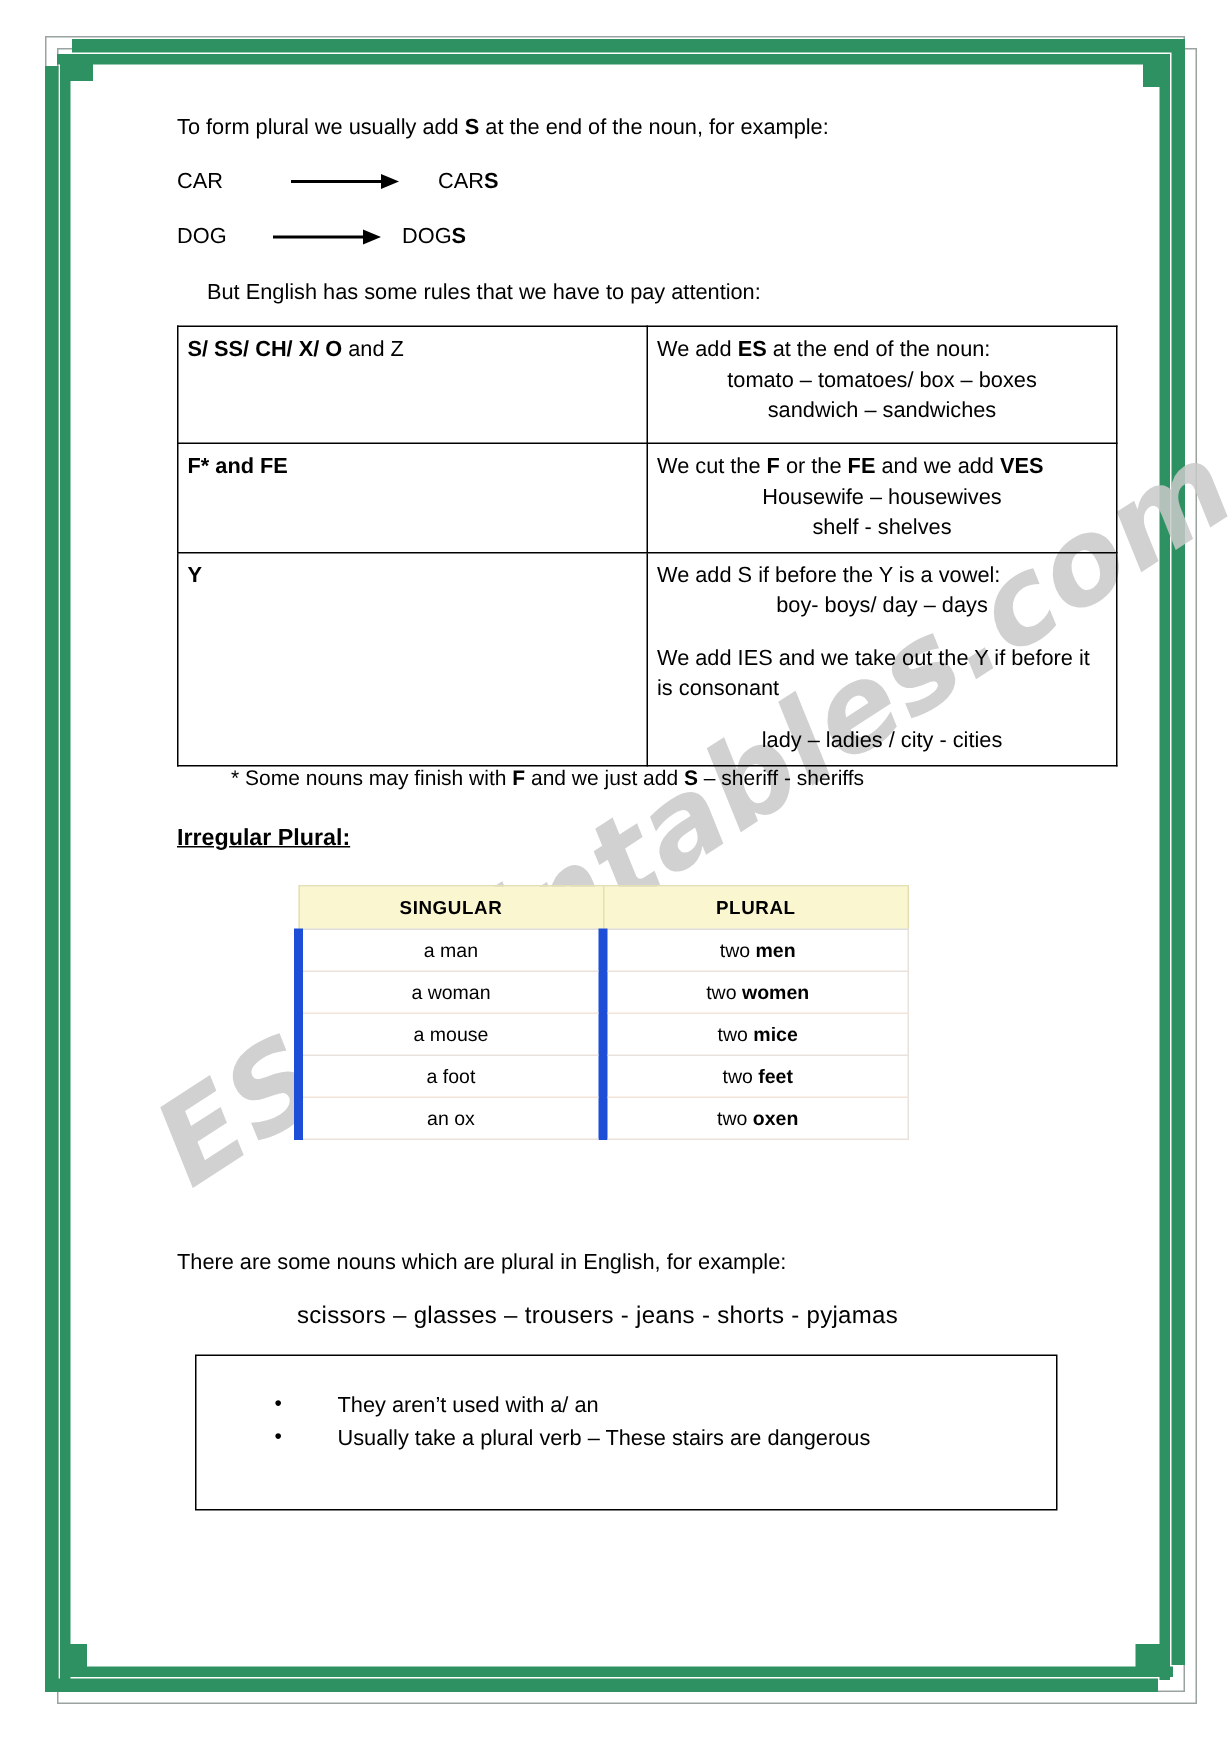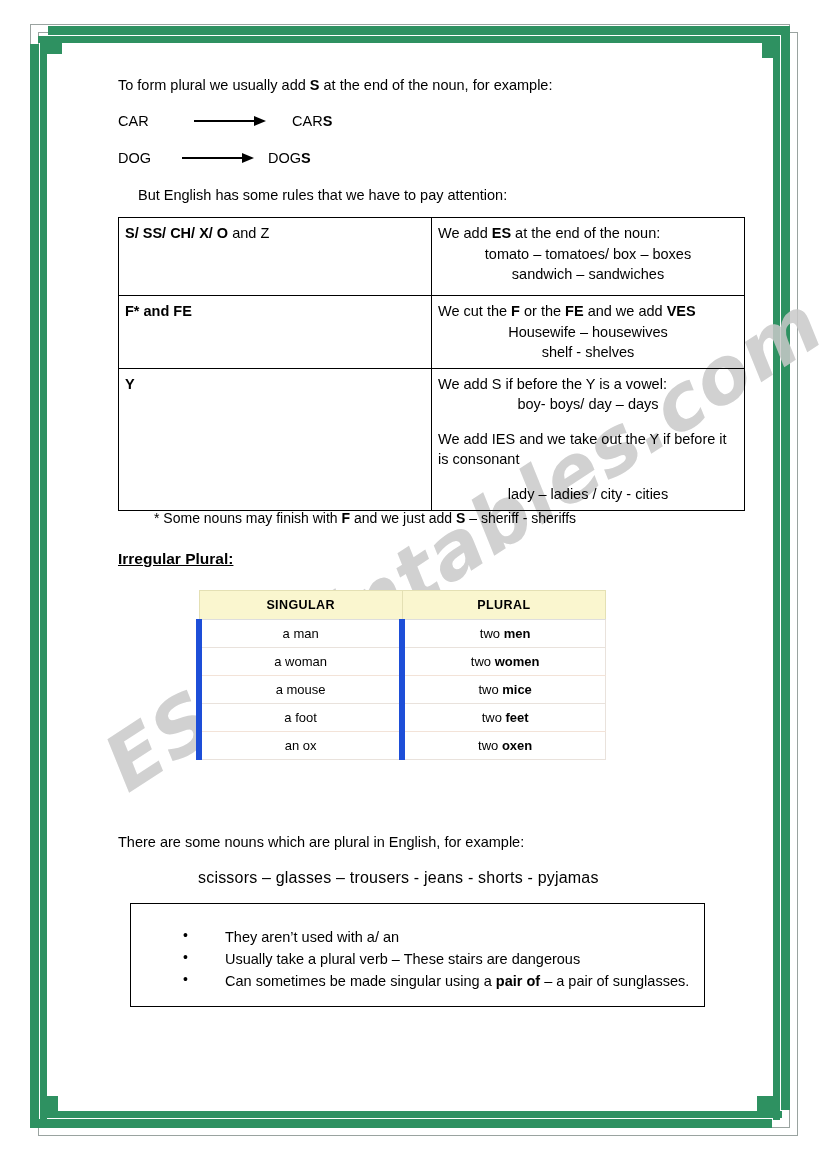--- a/index.html
+++ b/index.html
@@ -361,17 +361,16 @@
     </table>
   </div>
 
   <div class="para plural-lead">There are some nouns which are plural in English, for example:</div>
   <div class="plural-list">scissors – glasses – trousers -  jeans -  shorts -  pyjamas</div>
 
   <div class="notes-box">
     <ul class="notes-list">
       <li>They aren’t used with a/ an</li>
       <li>Usually take a plural verb – These stairs are dangerous</li>
-      <li><span>Can sometimes be made singular using a </span><b>pair of</b><span> – a pair of sunglasses.</span></li>
     </ul>
   </div>
 
 </div>
 
 </body></html>

